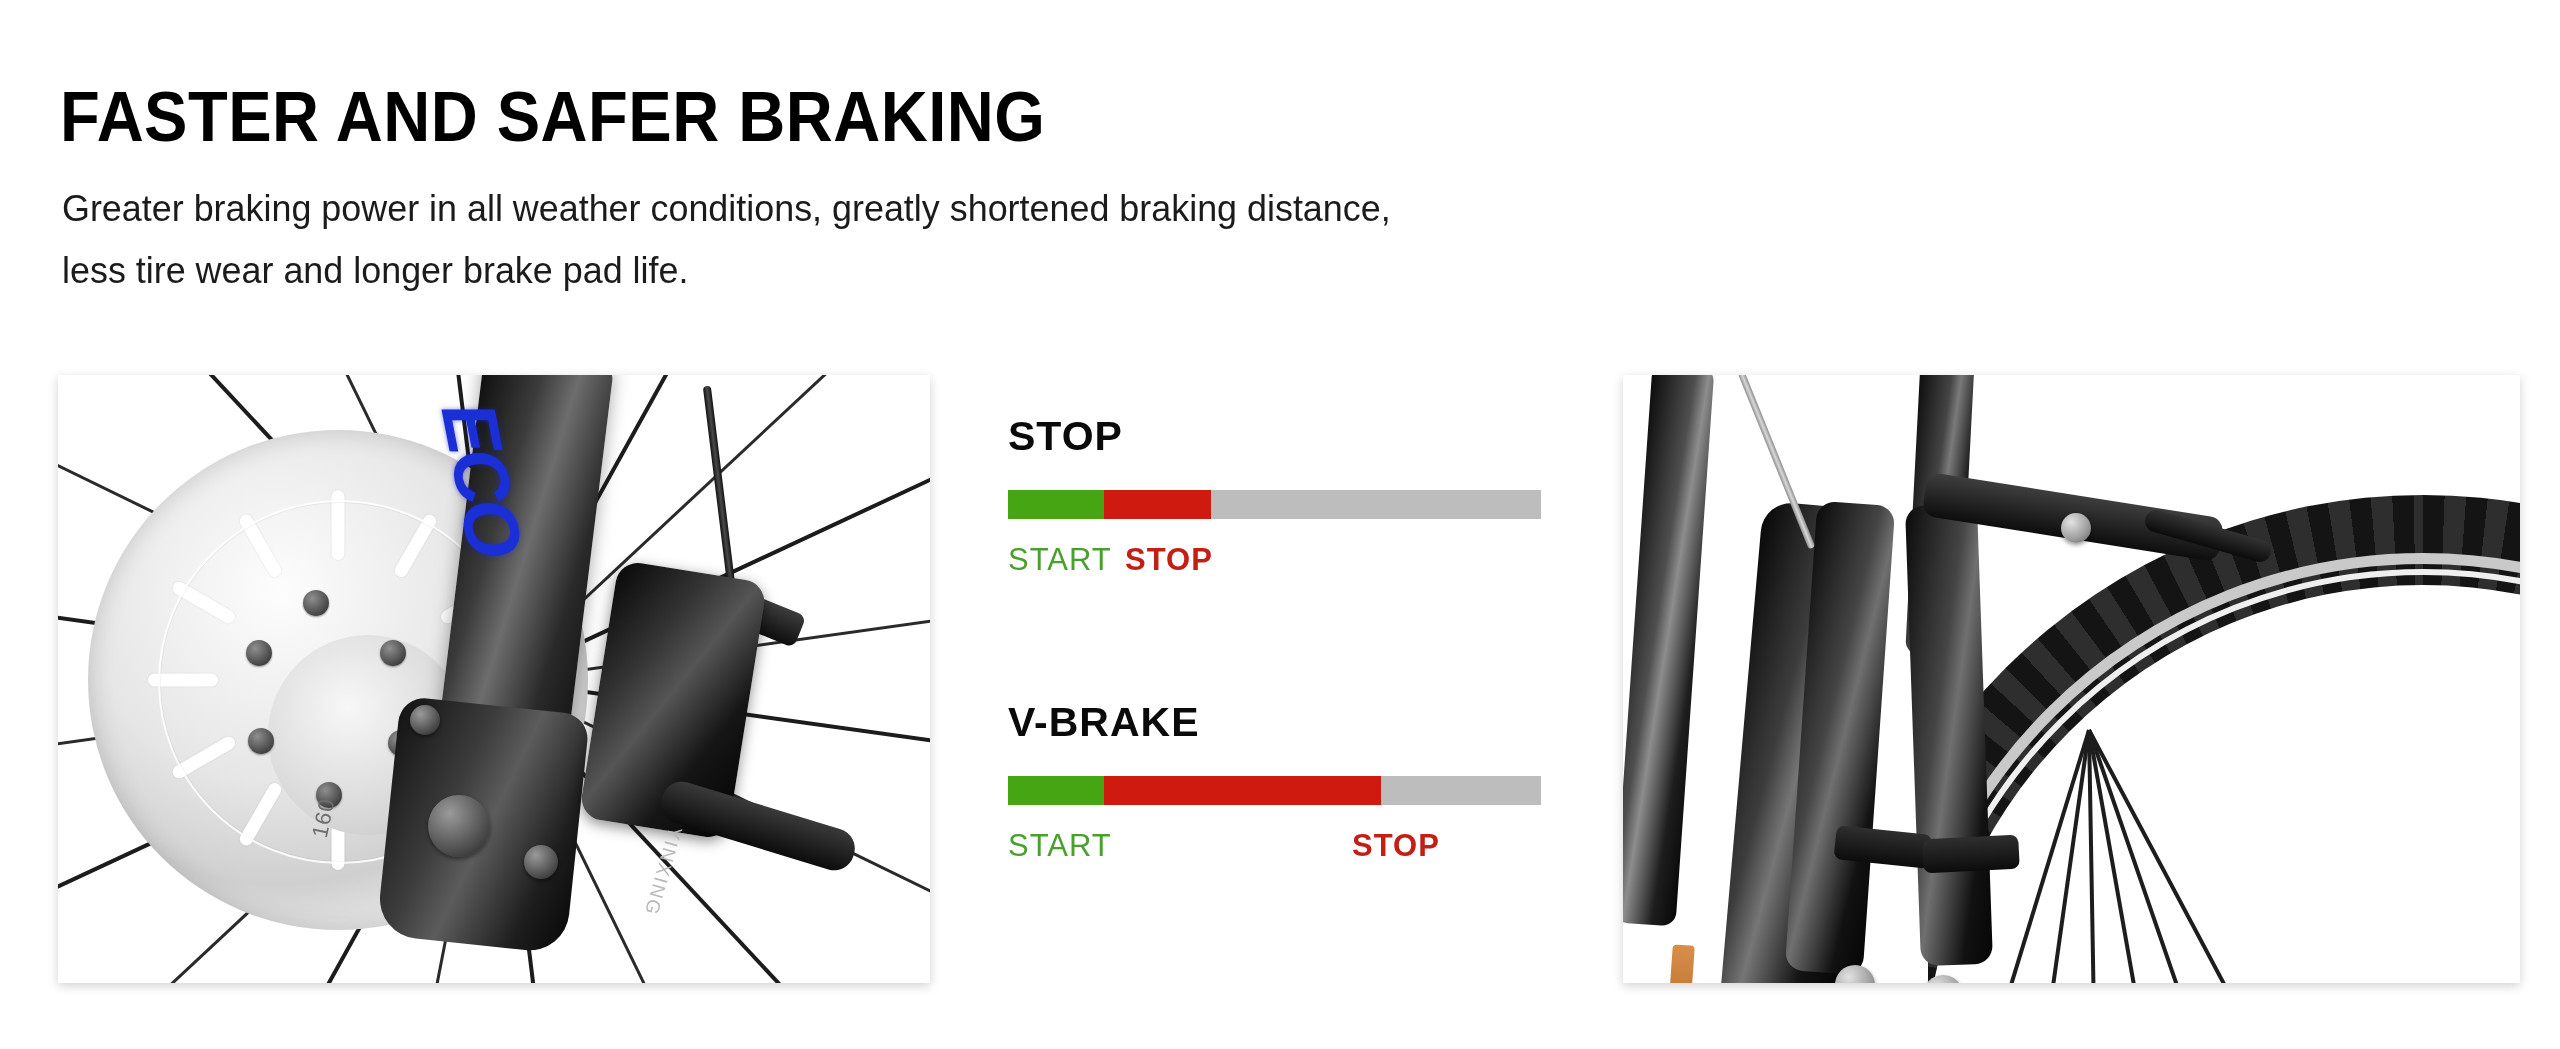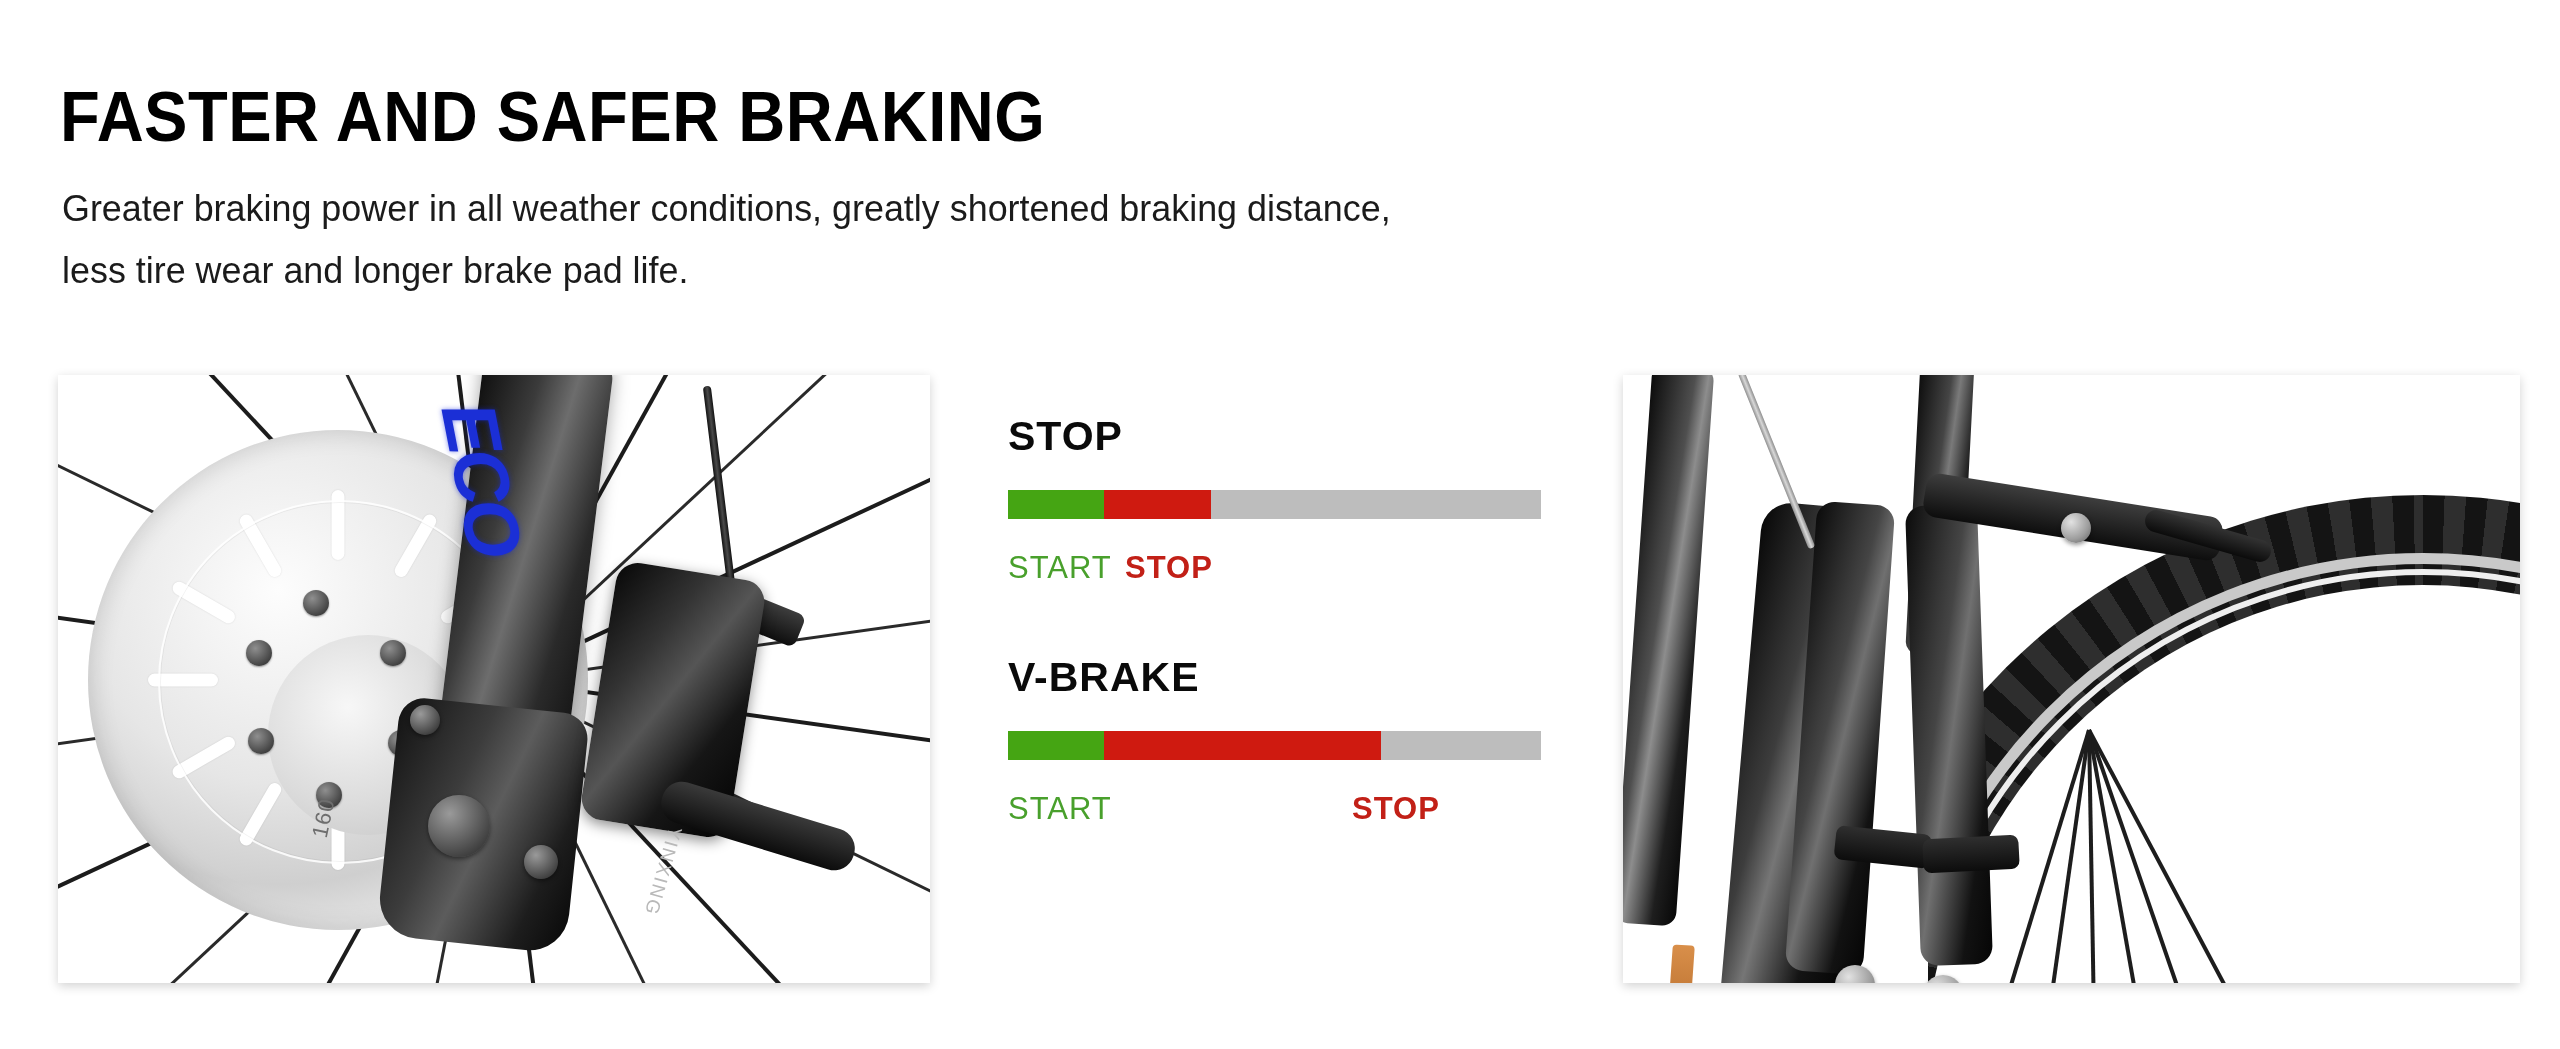--- a/index.html
+++ b/index.html
@@ -420,31 +420,31 @@
   .seg { height: 100%; }
   .seg-green { background: #45a513; }
   .seg-red   { background: #cf1a10; }
   .bar-labels {
     position: relative;
     height: 40px;
     margin-top: 19px;
   }
   .bar-label {
     position: absolute;
-    top: 12px;
+    top: 4px;
     font-family: "Liberation Sans", sans-serif;
     font-weight: 400;
     font-size: 31px;
     line-height: 36px;
     letter-spacing: 1px;
     white-space: nowrap;
   }
   .label-start { color: #49a02c; left: 0; }
   .label-stop  { color: #c22017; font-weight: bold; }
-  #group-vbrake { margin-top: 75px; }
+  #group-vbrake { margin-top: 120px; }
 </style>
 </head>
 <body>
 
 <div id="canvas">
 
   <h1 id="headline">FASTER AND SAFER BRAKING</h1>
 
   <div id="subcopy">
     <span class="line">Greater braking power in all weather conditions, greatly shortened braking distance,</span>

